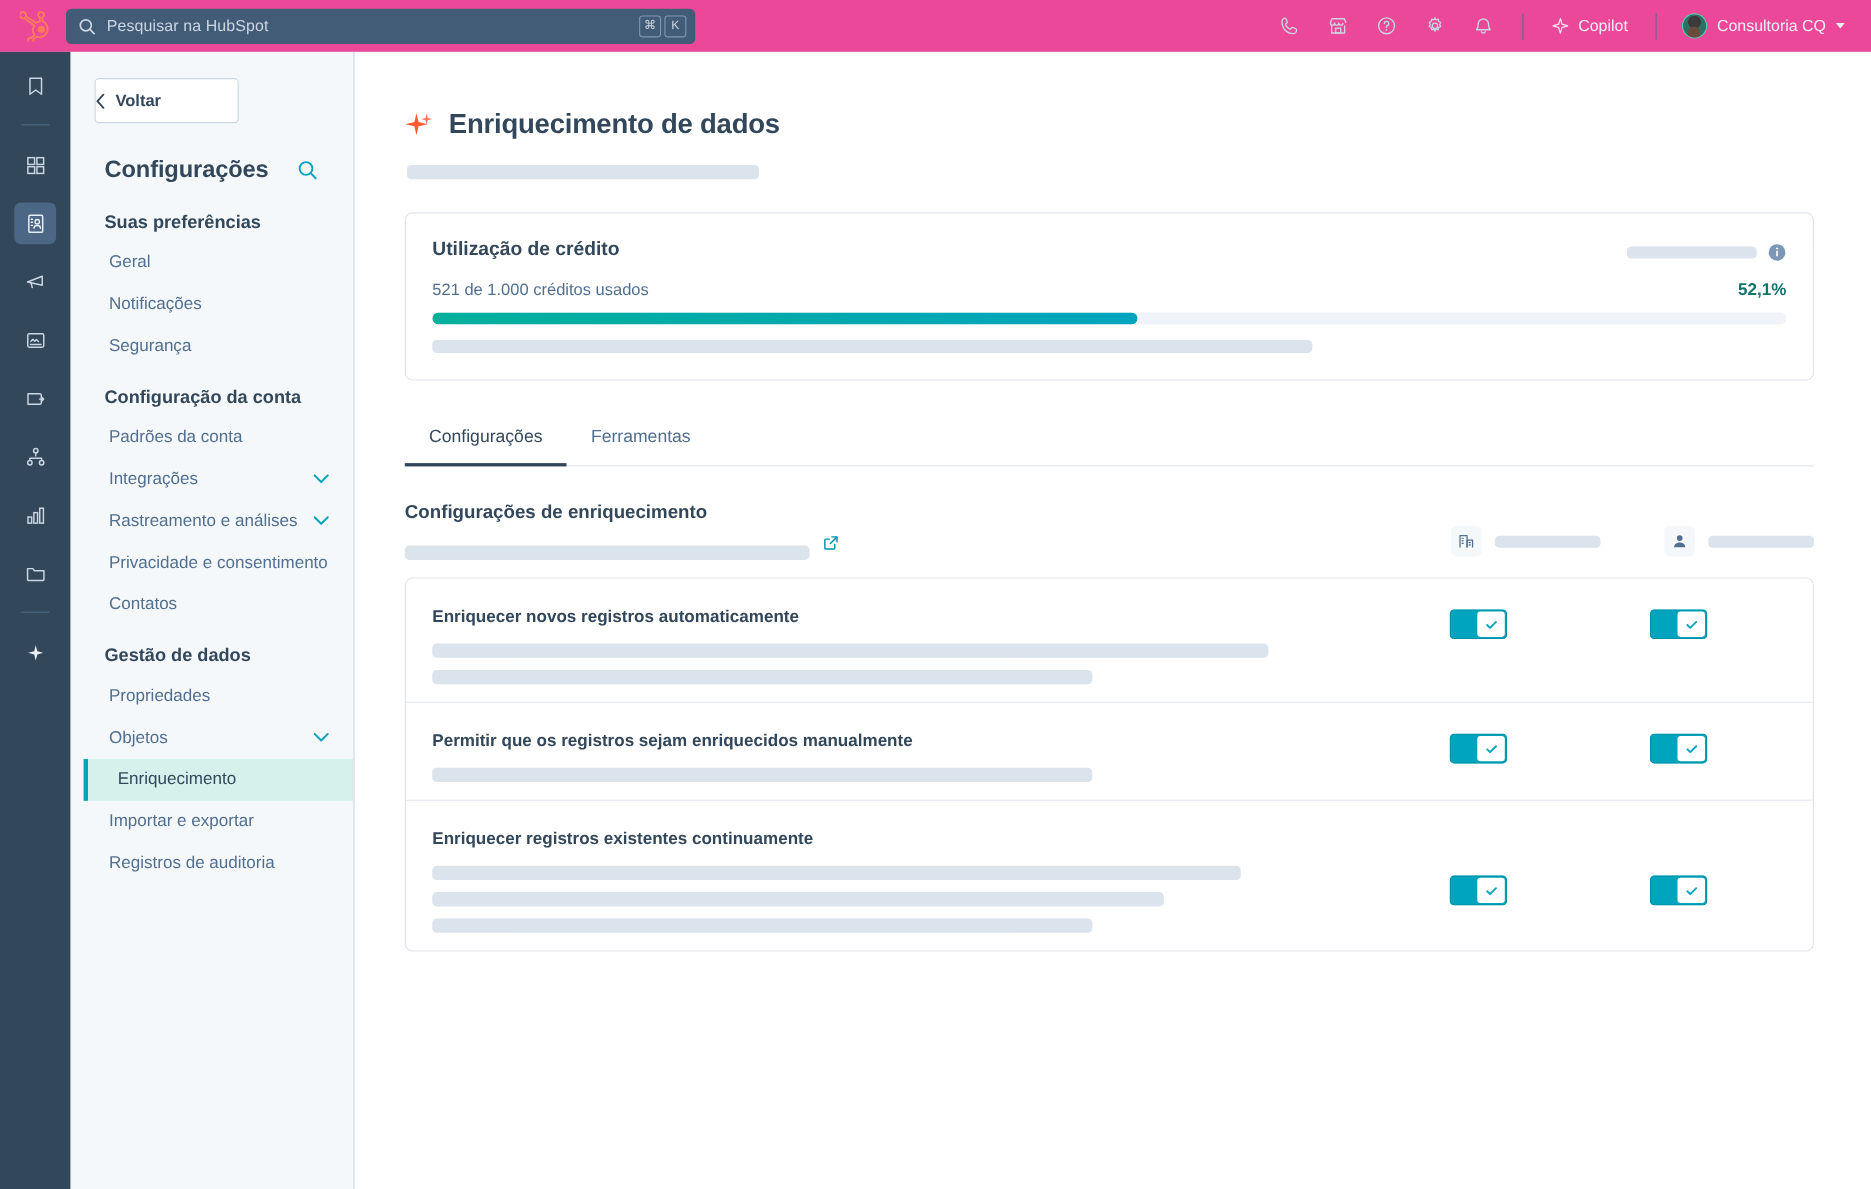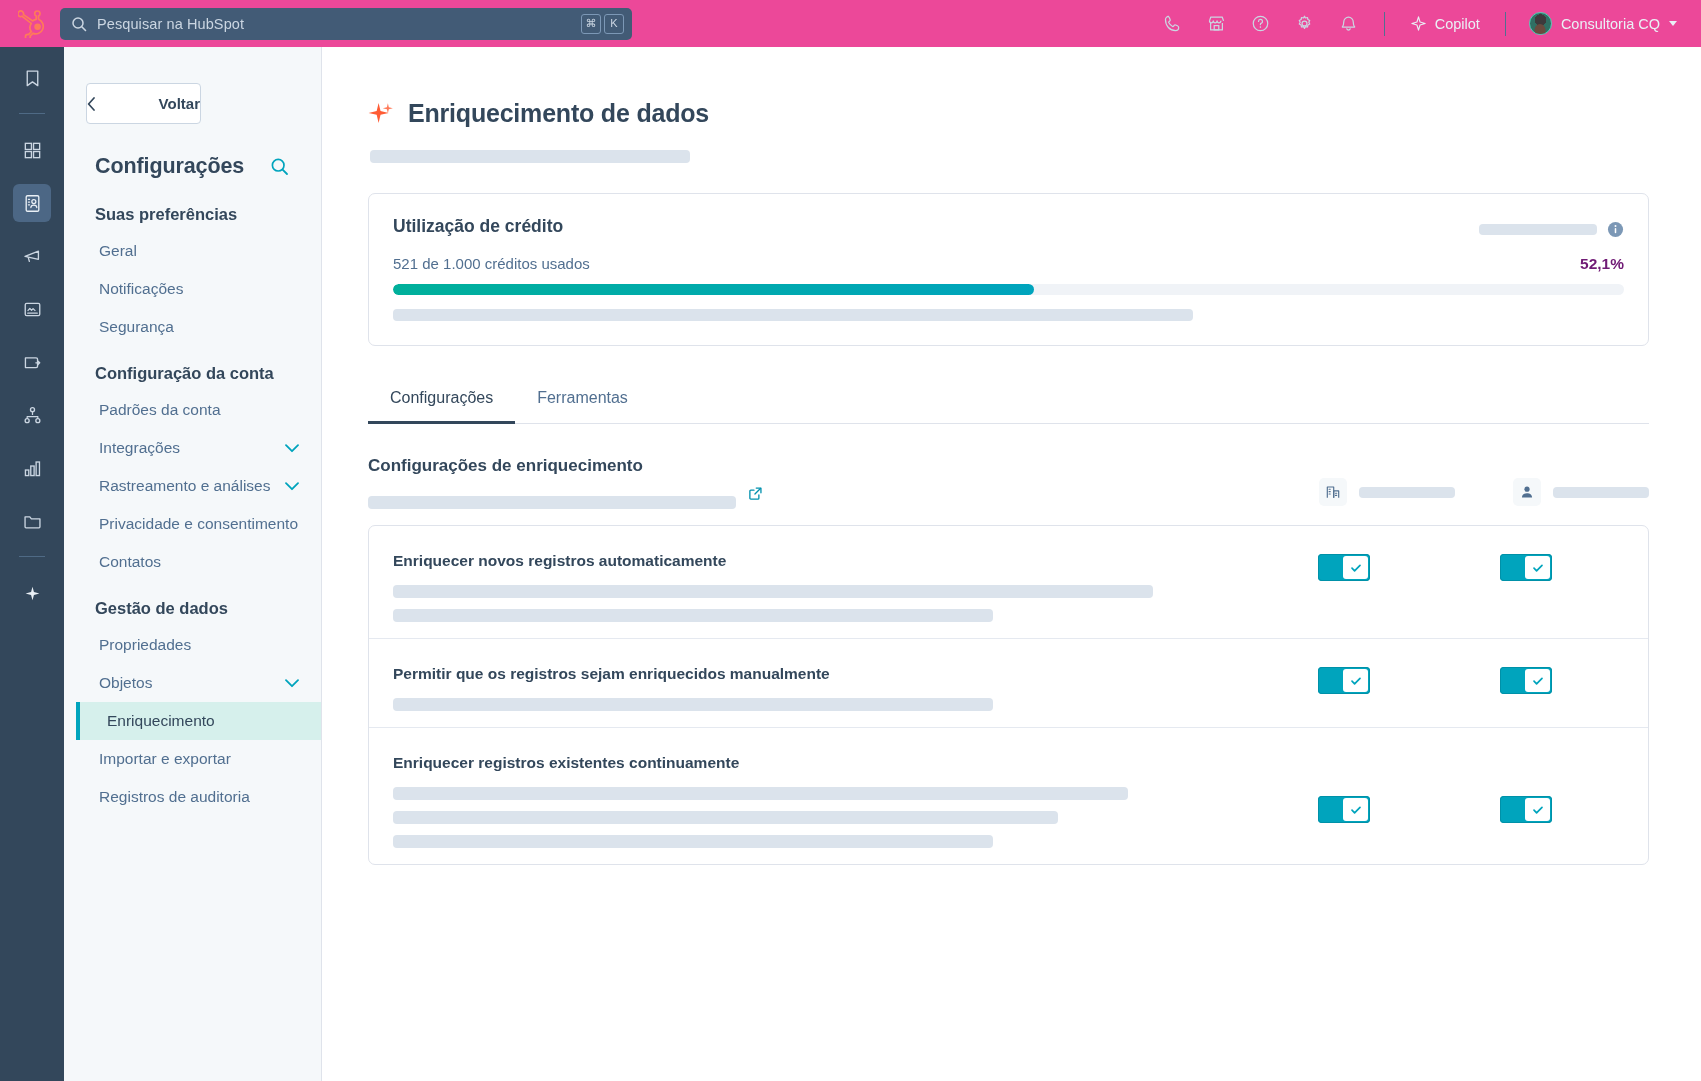--- a/index.html
+++ b/index.html
@@ -81,23 +81,23 @@
   .rail-btn.active { background: #4c6785; }
   .rail-sep { width: 26px; height: 1px; background: #4f6a85; margin: 1px 0 15px; }
 
   
   .sidebar {
     width: 258px; flex: 0 0 258px;
     background: #f5f8fa; border-right: 1px solid #dfe3eb;
     padding: 20px 0 0 0; overflow-y: auto;
   }
   .back-btn {
-    margin: 16px 0 0 22px; width: 115px; height: 41px;
+    margin: 4px 0 0 22px; width: 131px; height: 41px;
     background: #fff; border: 1px solid #cbd6e2; border-radius: 4px;
-    display: flex; align-items: center; justify-content: space-between; gap: 9px;
+    display: flex; align-items: center; justify-content: flex-start; gap: 9px;
     color: #33475b; font-size: 15px; font-weight: 700; cursor: pointer;
   }
   .sb-title-row {
     display: flex; align-items: center; justify-content: space-between;
     padding: 30px 32px 8px 31px;
   }
   .sb-title { font-size: 21.5px; font-weight: 700; color: #33475b; letter-spacing: -.1px; }
   .sb-search { cursor: pointer; display: flex; }
   .sb-group {
     font-size: 16.5px; font-weight: 700; color: #33475b;
@@ -128,21 +128,21 @@
   .card {
     margin-top: 30px; border: 1px solid #dfe3eb; border-radius: 7px;
     background: #fff; padding: 22px 24px 24px 24px;
   }
   .card-top { display: flex; align-items: flex-start; justify-content: space-between; }
   .card-title { font-size: 17.5px; font-weight: 700; color: #33475b; }
   .card-top-right { display: flex; align-items: center; gap: 10px; padding-top: 5px; }
   .info-icon { cursor: pointer; display: flex; }
   .usage-row { display: flex; align-items: baseline; justify-content: space-between; margin-top: 17px; }
   .usage-text { font-size: 15px; color: #516f90; }
-  .usage-pct { font-size: 15.5px; font-weight: 700; color: #701a75; }
+  .usage-pct { font-size: 15.5px; font-weight: 700; color: #0f766e; }
   .bar-track { margin-top: 11px; height: 11px; border-radius: 6px; background: #f0f3f7; overflow: hidden; }
   .bar-fill { height: 100%; border-radius: 6px; background: linear-gradient(90deg,#00b09b 0%,#00a4bd 100%); }
   .sk-card-bottom { width: 800px; height: 12px; margin-top: 14px; }
 
   .tabs { display: flex; gap: 0; margin-top: 42px; border-bottom: 1px solid #dfe3eb; }
   .tab {
     padding: 0 22px 14px 22px; font-size: 16px; color: #516f90; cursor: pointer;
     position: relative; top: 1px;
   }
   .tab.active { color: #33475b; font-weight: 400; border-bottom: 3px solid #33475b; }

